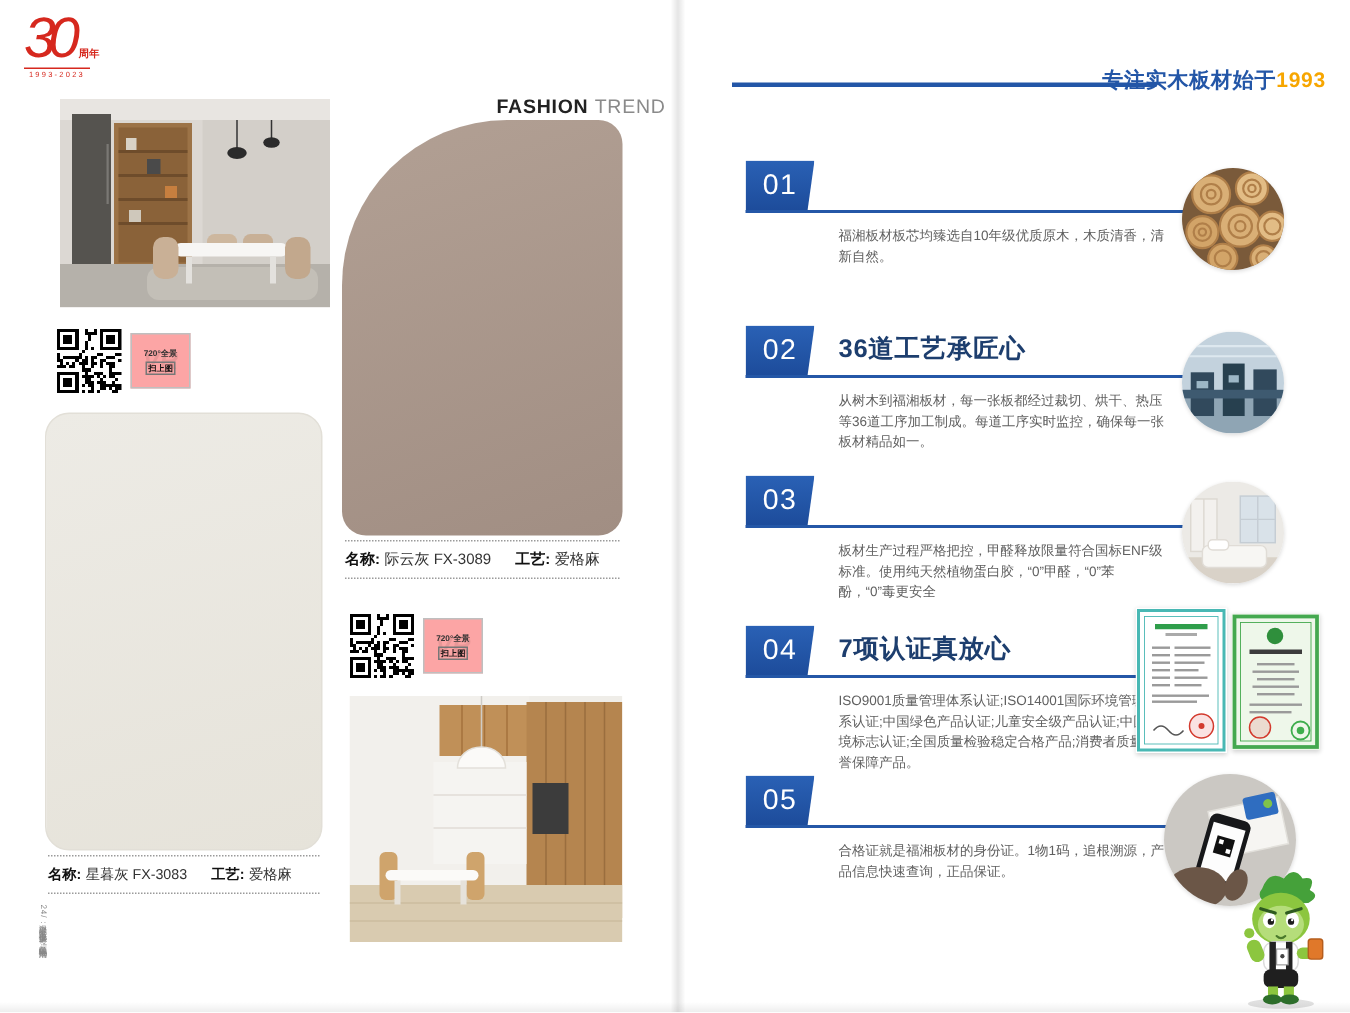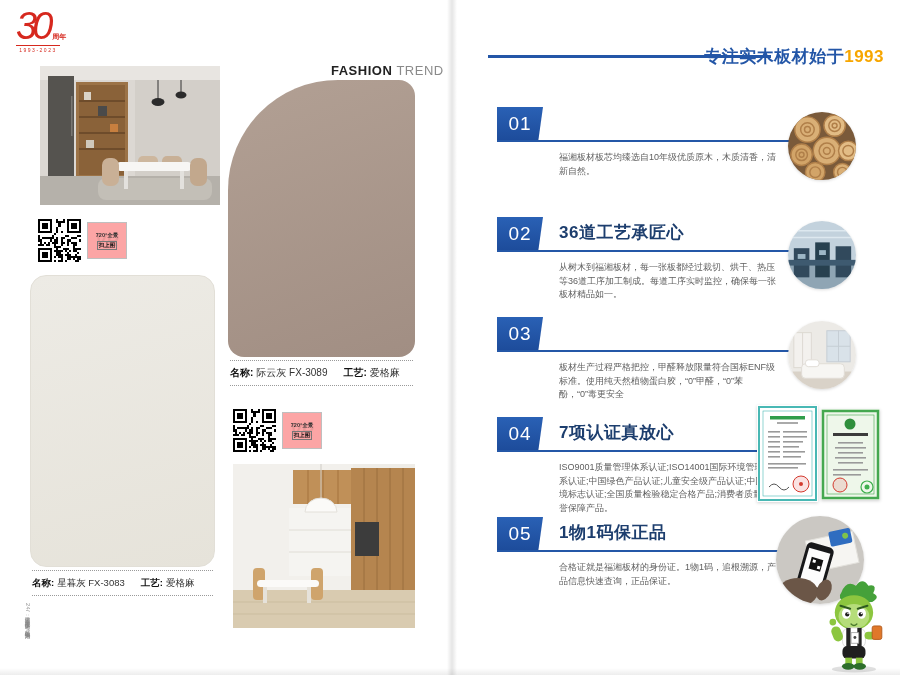--- a/index.html
+++ b/index.html
@@ -56,21 +56,21 @@
   .qrtag .l1{font-size:5.5px;color:#333;font-weight:bold;z-index:1;}
   .qrtag .l2{font-size:5.5px;color:#111;font-weight:bold;z-index:1;margin-top:2px;
         border:.5px solid #777;padding:0 1px;}
 
   
   .footnote{position:absolute;left:20px;top:603px;height:66px;width:12px;overflow:hidden;
         writing-mode:vertical-rl;font-size:5.5px;color:#888;letter-spacing:.5px;}
 
   
   .slogan-line{position:absolute;left:488px;top:55px;width:283px;height:3px;background:#2356a7;}
-  .slogan{position:absolute;right:16px;top:45px;font-size:17px;font-weight:bold;color:#2356a7;
+  .slogan{position:absolute;right:16px;top:45px;font-size:14px;font-weight:bold;color:#2356a7;
         letter-spacing:.5px;}
   .slogan .yr{color:#f7a600;}
 
   
   .item{position:absolute;left:497px;width:315px;height:100px;}
   .i1{top:107px;} .i2{top:217px;} .i3{top:317px;} .i4{top:417px;} .i5{top:517px;}
   .num{position:absolute;left:0;top:0;width:46px;height:33px;color:#fff;font-size:19px;
         font-weight:normal;display:flex;align-items:center;justify-content:center;letter-spacing:1px;
         background:linear-gradient(180deg,#2a61b5,#1d4c9b);
         clip-path:polygon(0 0,100% 0,90% 100%,0 100%);}
@@ -607,21 +607,20 @@
         <rect x="12" y="65" width="28" height="1.6"></rect>
       </g>
       <circle cx="19" cy="76" r="7" fill="rgba(220,50,50,.14)" stroke="#d33a2e" stroke-width="1"></circle>
       <circle cx="46" cy="78" r="6" fill="none" stroke="#3fae4e" stroke-width="1.2"></circle>
       <circle cx="46" cy="78" r="2.5" fill="#3fae4e"></circle>
     </svg>
   </div>
 
   <section class="item i5" data-name="feature-item-5">
     <div class="num" data-name="item-number-badge">05</div>
-    <h3 class="ititle" data-name="item-title">1物1码保正品</h3>
     <div class="irule" data-name="item-divider"></div>
     <p class="idesc" data-name="item-description">合格证就是福湘板材的身份证。1物1码，追根溯源，产品信息快速查询，正品保证。</p>
   </section>
   <div class="circ c5" data-name="qr-scan-photo">
     <svg viewBox="0 0 88 88" width="88" height="88">
       <rect width="88" height="88" fill="#cbc8c3"></rect>
       <g transform="rotate(-12 55 35)">
         <rect x="32" y="20" width="48" height="32" fill="#f6f5f2" stroke="#e2e0db" stroke-width="1"></rect>
         <rect x="56" y="16" width="22" height="15" rx="2" fill="#2f6dc0"></rect>
         <circle cx="72" cy="23" r="3" fill="#7fc24a"></circle>

